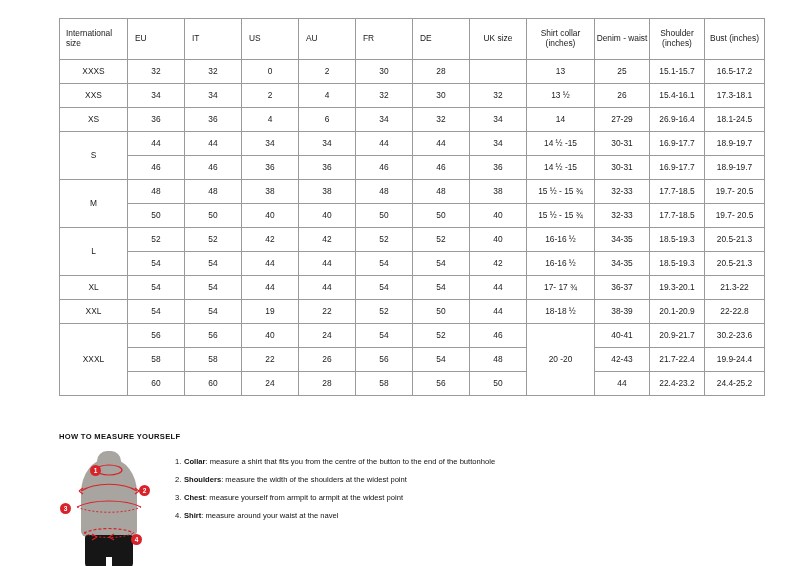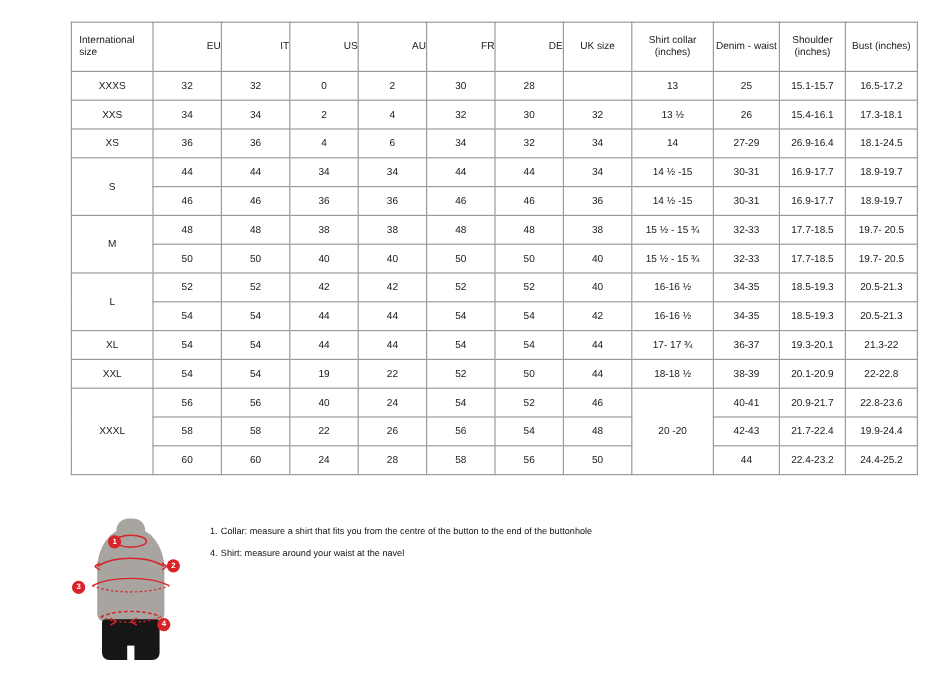--- a/index.html
+++ b/index.html
@@ -48,21 +48,21 @@
   }
   table.size-table thead th {
     height: 40px;
     font-size: 8.4px;
   }
   table.size-table thead th.left-head {
     text-align: left;
     padding-left: 6px;
   }
   table.size-table thead th.pad-left {
-    text-align: right;
+    text-align: left;
     padding-left: 7px;
   }
   td.group-label {
     font-size: 8.4px;
   }
 
   
   col.c0 { width: 68px; }
   col.c1 { width: 57px; }
   col.c2 { width: 57px; }
@@ -105,21 +105,21 @@
     margin-left: 6px;
     padding-top: 6px;
   }
   .instructions .line {
     font-size: 7.6px;
     color: #111;
     margin-bottom: 9px;
     line-height: 1.2;
   }
   .instructions .line b {
-    font-weight: normal;
+    font-weight: bold;
     margin-top: 18px;
   }
   .bullet-num {
     display: inline-block;
     width: 9px;
     font-weight: normal;
   }
 
   
   .torso {
@@ -377,21 +377,21 @@
             <td>56</td>
             <td>56</td>
             <td>40</td>
             <td>24</td>
             <td>54</td>
             <td>52</td>
             <td>46</td>
             <td rowspan="3">20 -20</td>
             <td>40-41</td>
             <td>20.9-21.7</td>
-            <td>22.8-23.6</td>
+            <td>30.2-23.6</td>
           </tr>
           <tr>
             <td>58</td>
             <td>58</td>
             <td>22</td>
             <td>26</td>
             <td>56</td>
             <td>54</td>
             <td>48</td>
             <td>42-43</td>
@@ -408,20 +408,21 @@
             <td>50</td>
             <td>44</td>
             <td>22.4-23.2</td>
             <td>24.4-25.2</td>
           </tr>
         </tbody>
     </table>
   </div>
 
   <div class="measure-section">
+    <div class="measure-title">HOW TO MEASURE YOURSELF</div>
     <div class="measure-body">
 
       <div class="figure-area">
         <div class="neck"></div>
         <div class="torso"></div>
         <div class="shorts"></div>
         <svg class="fig-overlay" viewBox="0 0 110 120">
           <ellipse cx="50" cy="19" rx="13" ry="5" fill="none" stroke="#d8232a" stroke-width="1.2"></ellipse>
           <path d="M22 40 C 36 31, 64 31, 78 40" fill="none" stroke="#d8232a" stroke-width="1.2"></path>
           <path d="M20 40 l 4 -3 M20 40 l 4 3" fill="none" stroke="#d8232a" stroke-width="1.2"></path>
@@ -434,18 +435,20 @@
           <path d="M50 86 l 5 -3 M50 86 l 5 3" fill="none" stroke="#d8232a" stroke-width="1.2"></path>
         </svg>
         <div class="marker m1">1</div>
         <div class="marker m2">2</div>
         <div class="marker m3">3</div>
         <div class="marker m4">4</div>
       </div>
 
       <div class="instructions" id="instructions">
           <div class="line"><span class="bullet-num">1.</span><b>Collar</b><span>: measure a shirt that fits you from the centre of the button to the end of the buttonhole</span></div>
+          <div class="line"><span class="bullet-num">2.</span><b>Shoulders</b><span>: measure the width of the shoulders at the widest point</span></div>
+          <div class="line"><span class="bullet-num">3.</span><b>Chest</b><span>: measure yourself from armpit to armpit at the widest point</span></div>
           <div class="line"><span class="bullet-num">4.</span><b>Shirt</b><span>: measure around your waist at the navel</span></div>
         </div>
     </div>
   </div>
 
 </div>
 
 </body></html>

